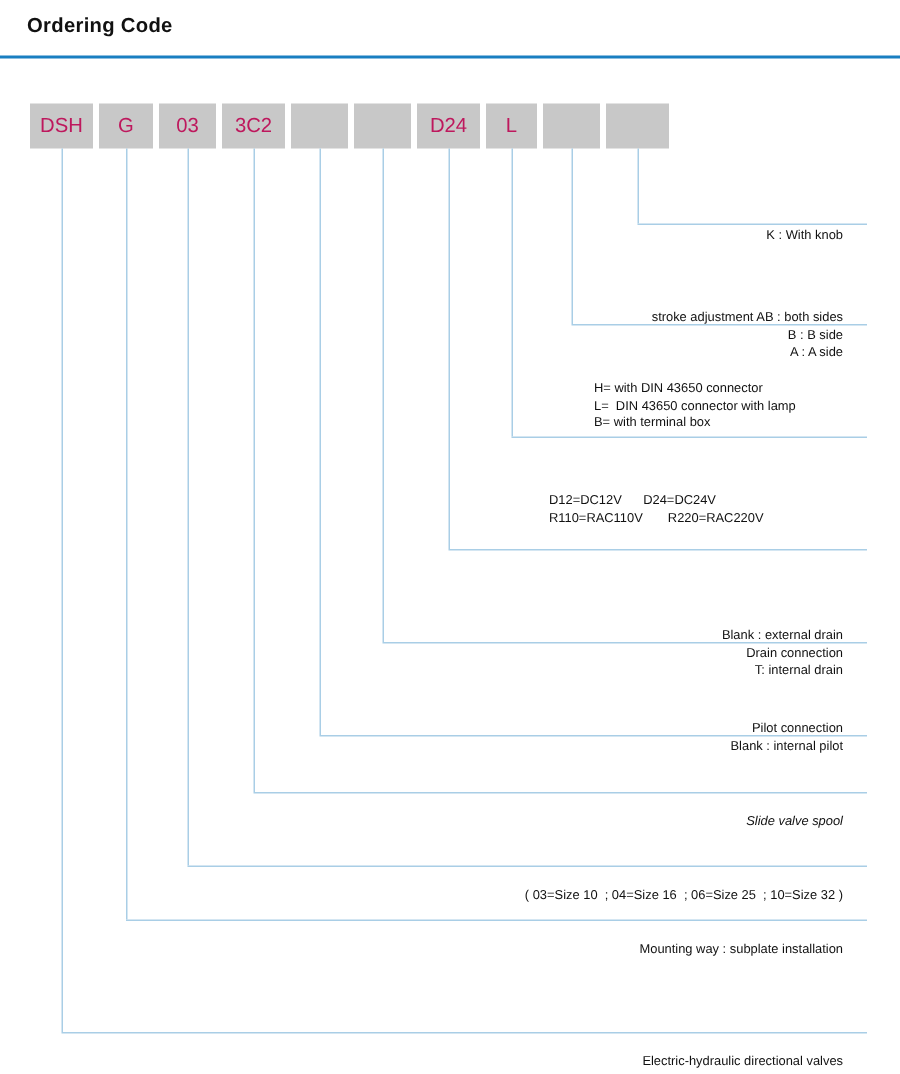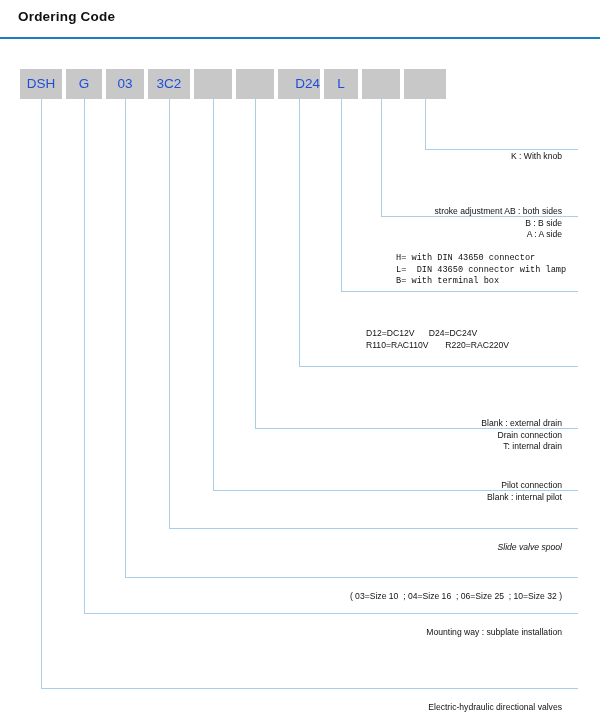--- a/index.html
+++ b/index.html
@@ -40,21 +40,21 @@
     position: absolute;
     left: 20px;
     top: 69px;
     height: 30px;
   }
   .code-box {
     position: absolute;
     top: 0;
     height: 30px;
     background: #c8c8c8;
-    color: #1d4ed8;
+    color: #be185d;
     font-size: 13.5px;
     line-height: 30px;
     text-align: center;
     white-space: nowrap;
   }
 
   
   .leader-v {
     position: absolute;
     width: 1.3px;
@@ -84,21 +84,21 @@
 <div id="header-title">Ordering Code</div>
 <div id="header-rule"></div>
 
 <div id="code-boxes">
     <div class="code-box" style="left: 0px; width: 42px; background: rgb(200, 200, 200);">DSH</div>
     <div class="code-box" style="left: 46px; width: 36px; background: rgb(200, 200, 200);">G</div>
     <div class="code-box" style="left: 86px; width: 38px; background: rgb(200, 200, 200);">03</div>
     <div class="code-box" style="left: 128px; width: 42px; background: rgb(200, 200, 200);">3C2</div>
     <div class="code-box" style="left: 174px; width: 38px; background: rgb(200, 200, 200);"></div>
     <div class="code-box" style="left: 216px; width: 38px; background: rgb(200, 200, 200);"></div>
-    <div class="code-box" style="left: 258px; width: 42px; background: rgb(200, 200, 200); text-align: right;">D24</div>
+    <div class="code-box" style="left: 258px; width: 42px; background: rgb(200, 200, 200);">D24</div>
     <div class="code-box" style="left: 304px; width: 34px; background: rgb(200, 200, 200);">L</div>
     <div class="code-box" style="left: 342px; width: 38px; background: rgb(200, 200, 200);"></div>
     <div class="code-box" style="left: 384px; width: 42px; background: rgb(200, 200, 200);"></div>
   </div>
 <div id="leaders">
     <div class="leader-v" style="left: 425px; top: 99px; height: 50px; background: rgb(169, 206, 230);"></div>
     <div class="leader-h" style="left: 425px; top: 149px; width: 153px; background: rgb(169, 206, 230);"></div>
     <div class="leader-v" style="left: 381px; top: 99px; height: 117px; background: rgb(169, 206, 230);"></div>
     <div class="leader-h" style="left: 381px; top: 216px; width: 197px; background: rgb(169, 206, 230);"></div>
     <div class="leader-v" style="left: 341px; top: 99px; height: 192px; background: rgb(169, 206, 230);"></div>
@@ -114,21 +114,21 @@
     <div class="leader-v" style="left: 125px; top: 99px; height: 478px; background: rgb(169, 206, 230);"></div>
     <div class="leader-h" style="left: 125px; top: 577px; width: 453px; background: rgb(169, 206, 230);"></div>
     <div class="leader-v" style="left: 84px; top: 99px; height: 514px; background: rgb(169, 206, 230);"></div>
     <div class="leader-h" style="left: 84px; top: 613px; width: 494px; background: rgb(169, 206, 230);"></div>
     <div class="leader-v" style="left: 41px; top: 99px; height: 589px; background: rgb(169, 206, 230);"></div>
     <div class="leader-h" style="left: 41px; top: 688px; width: 537px; background: rgb(169, 206, 230);"></div>
   </div>
 <div id="annotations">
     <div class="annot right" style="top: 123px; left: 0px; width: 562px; color: rgb(17, 17, 17);"><span class="annot-line">K : With knob</span></div>
     <div class="annot right" style="top: 178px; left: 0px; width: 562px; color: rgb(17, 17, 17);"><span class="annot-line">stroke adjustment AB : both sides</span><span class="annot-line">B : B side</span><span class="annot-line">A : A side</span></div>
-    <div class="annot left" style="top: 253px; left: 396px; color: rgb(17, 17, 17); font-family: Liberation Mono, monospace;"><span class="annot-line">H= with DIN 43650 connector</span><span class="annot-line">L=  DIN 43650 connector with lamp</span><span class="annot-line">B= with terminal box</span></div>
+    <div class="annot left" style="top: 253px; left: 396px; color: rgb(17, 17, 17);"><span class="annot-line">H= with DIN 43650 connector</span><span class="annot-line">L=  DIN 43650 connector with lamp</span><span class="annot-line">B= with terminal box</span></div>
     <div class="annot left" style="top: 328px; left: 366px; color: rgb(17, 17, 17);"><span class="annot-line">D12=DC12V      D24=DC24V</span><span class="annot-line">R110=RAC110V       R220=RAC220V</span></div>
     <div class="annot right" style="top: 390px; left: 0px; width: 562px; color: rgb(17, 17, 17);"><span class="annot-line">Blank : external drain</span><span class="annot-line">Drain connection</span><span class="annot-line">T: internal drain</span></div>
     <div class="annot right" style="top: 452px; left: 0px; width: 562px; color: rgb(17, 17, 17);"><span class="annot-line">Pilot connection</span><span class="annot-line">Blank : internal pilot</span></div>
     <div class="annot right" style="top: 514px; left: 0px; width: 562px; color: rgb(17, 17, 17); font-style: italic;"><span class="annot-line">Slide valve spool</span></div>
     <div class="annot right" style="top: 563px; left: 0px; width: 562px; color: rgb(17, 17, 17);"><span class="annot-line">( 03=Size 10  ; 04=Size 16  ; 06=Size 25  ; 10=Size 32 )</span></div>
     <div class="annot right" style="top: 599px; left: 0px; width: 562px; color: rgb(17, 17, 17);"><span class="annot-line">Mounting way : subplate installation</span></div>
     <div class="annot right" style="top: 674px; left: 0px; width: 562px; color: rgb(17, 17, 17);"><span class="annot-line">Electric-hydraulic directional valves</span></div>
   </div>
 
 </body></html>

